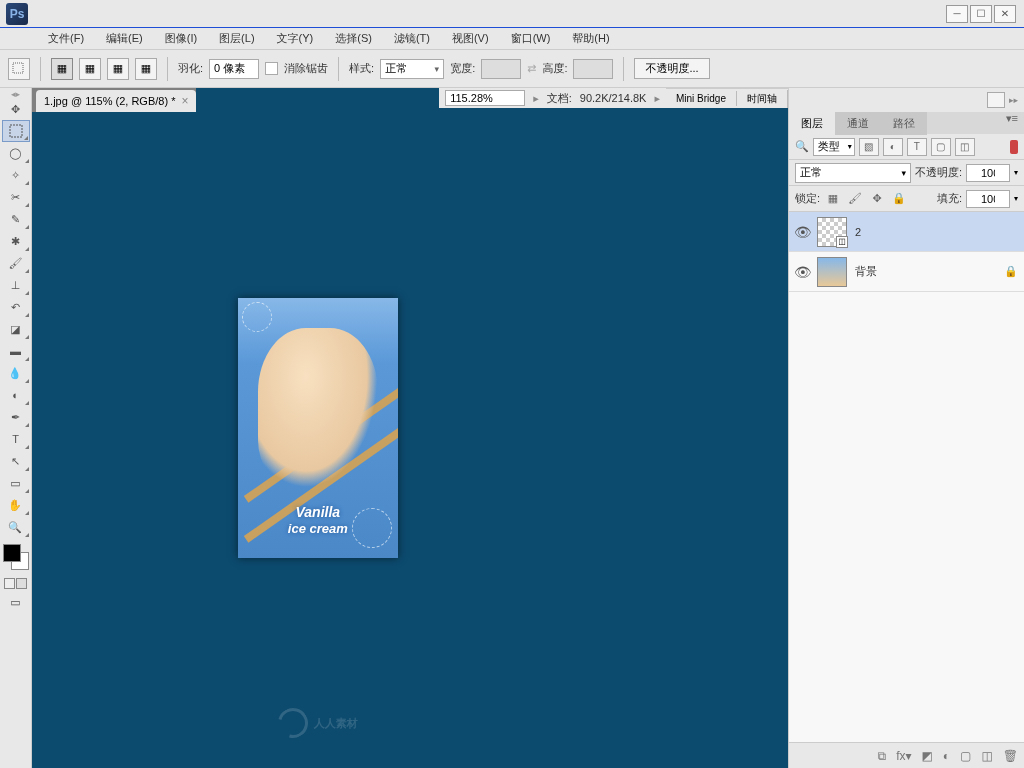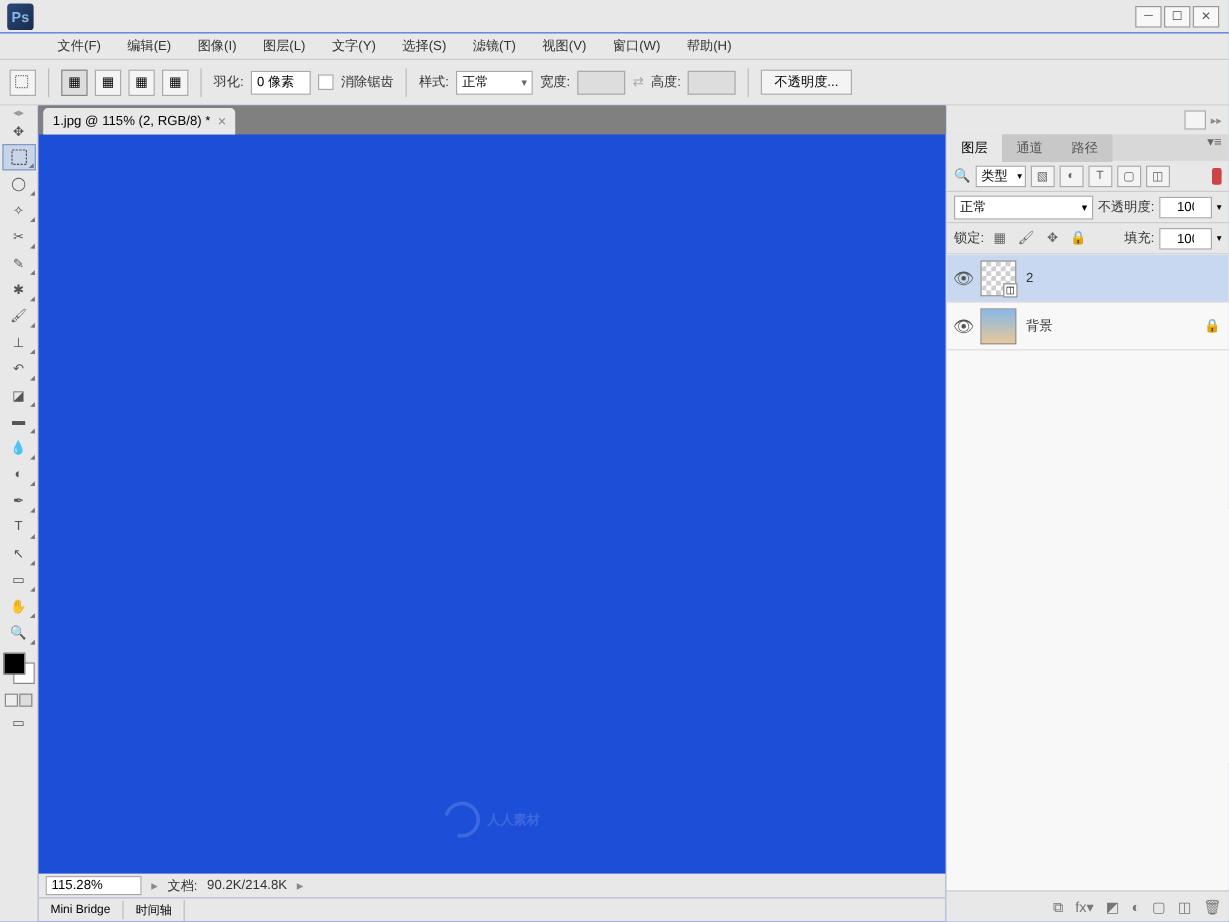--- a/index.html
+++ b/index.html
@@ -25,21 +25,21 @@
 .tools-grip { height: 8px; display: flex; justify-content: center; align-items: center; color: #999; font-size: 9px; }
 .tool-btn { width: 28px; height: 22px; margin: 0 auto; display: flex; align-items: center; justify-content: center; color: #555; position: relative; }
 .tool-btn.selected { background: #c8d4e8; border: 1px solid #7a9ac8; }
 .tool-btn::after { content: ""; position: absolute; right: 1px; bottom: 1px; border: 2px solid transparent; border-right-color: #777; border-bottom-color: #777; width: 0; height: 0; }
 .tool-btn.no-sub::after { display: none; }
 .color-swatches { margin: 6px auto; width: 26px; height: 26px; position: relative; }
 .color-fg { position: absolute; width: 18px; height: 18px; background: #000; border: 1px solid #888; left: 0; top: 0; z-index: 2; }
 .color-bg { position: absolute; width: 18px; height: 18px; background: #fff; border: 1px solid #888; right: 0; bottom: 0; }
 .mini-swatches { display: flex; gap: 1px; margin: 2px auto; width: 24px; }
 .mini-sw { width: 11px; height: 11px; border: 1px solid #888; }
-.workspace { flex: 1; background: #1d4ed8; display: flex; flex-direction: column; position: relative; }
+.workspace { flex: 1; background: #0c4a6e; display: flex; flex-direction: row; position: relative; }
 .doc-tab-bar { height: 24px; background: #808080; display: flex; align-items: flex-end; }
 .doc-tab { background: #e8e8e8; padding: 4px 8px; display: flex; align-items: center; gap: 6px; border-top-left-radius: 4px; border-top-right-radius: 4px; margin-left: 4px; }
 .doc-tab .close { color: #888; font-size: 12px; }
 .canvas-zone { flex: 1; position: relative; display: flex; align-items: center; justify-content: center; }
 .canvas-img { width: 160px; height: 260px; background: linear-gradient(180deg,#87b8e8 0%,#5a98d8 25%,#4a88c8 100%); box-shadow: 0 0 8px rgba(0,0,0,0.5); position: relative; overflow: hidden; }
 .canvas-img .person { position: absolute; left: 20px; top: 30px; width: 120px; height: 160px; background: radial-gradient(ellipse at 40% 30%, #f8e0c0 0%, #e8c8a0 60%, transparent 70%); border-radius: 40% 40% 30% 30%; }
 .canvas-img .chair { position: absolute; left: -10px; top: 140px; width: 200px; height: 8px; background: #c8a060; transform: rotate(-35deg); }
 .canvas-img .text1 { position: absolute; bottom: 38px; left: 0; right: 0; text-align: center; color: #fff; font-size: 14px; font-weight: bold; font-style: italic; text-shadow: 0 0 4px #2a5a9a; }
 .canvas-img .text2 { position: absolute; bottom: 22px; left: 0; right: 0; text-align: center; color: #fff; font-size: 13px; font-weight: bold; font-style: italic; text-shadow: 0 0 4px #2a5a9a; }
 .canvas-img .flower { position: absolute; width: 30px; height: 30px; border: 1px dashed rgba(255,255,255,0.6); border-radius: 50%; }
@@ -176,20 +176,29 @@
   </div>
 
   <div class="workspace">
     <div class="doc-tab-bar">
       <div class="doc-tab">
         <span>1.jpg @ 115% (2, RGB/8) *</span>
         <span class="close">×</span>
       </div>
     </div>
     <div class="canvas-zone">
+      <div class="canvas-img">
+        <div class="flower" style="top:4px;left:4px"></div>
+        <div class="flower" style="bottom:10px;right:6px;width:40px;height:40px"></div>
+        <div class="chair"></div>
+        <div class="chair" style="top:180px"></div>
+        <div class="person"></div>
+        <div class="text1">Vanilla</div>
+        <div class="text2">ice cream</div>
+      </div>
       <div class="watermark">
         <div class="wm-icon"></div>
         <span>人人素材</span>
       </div>
     </div>
     <div class="status-bar">
       <input class="status-input" value="115.28%" style="">
       <span style="color:#888">▸</span>
       <span>文档:</span>
       <span>90.2K/214.8K</span>

